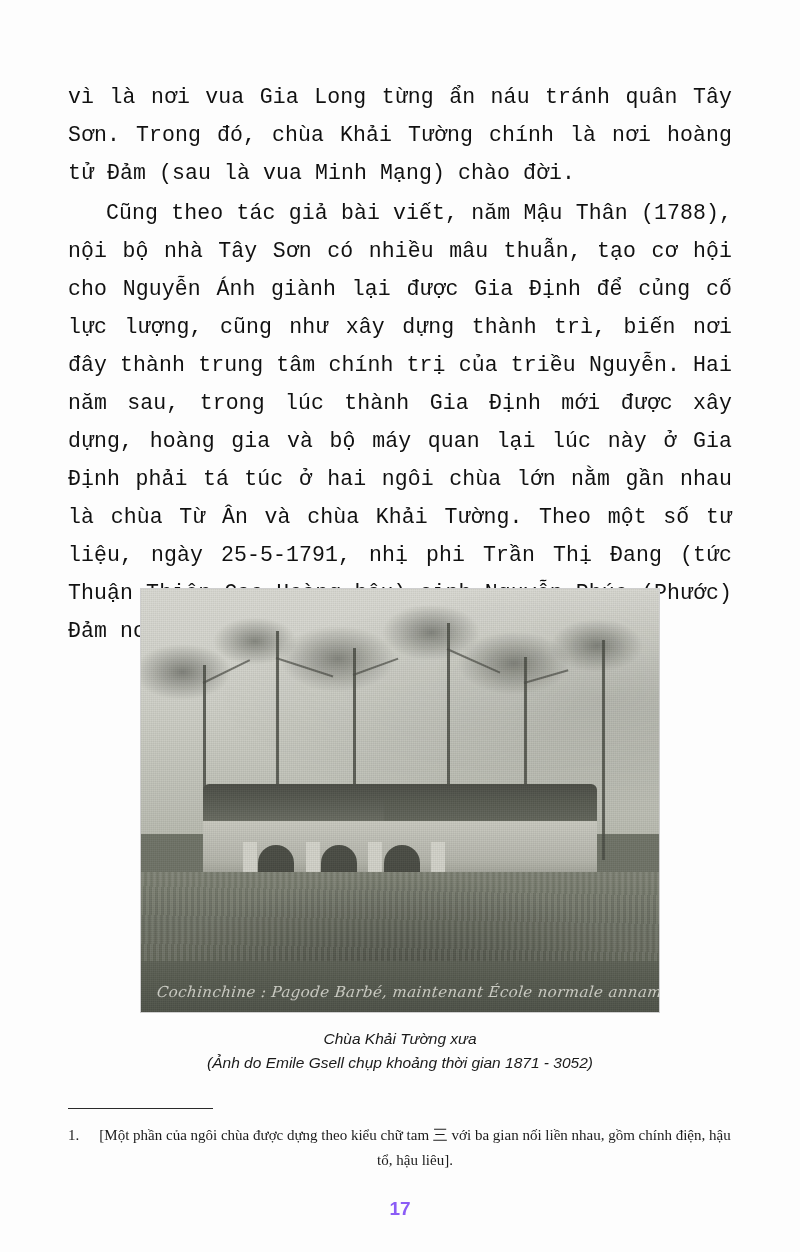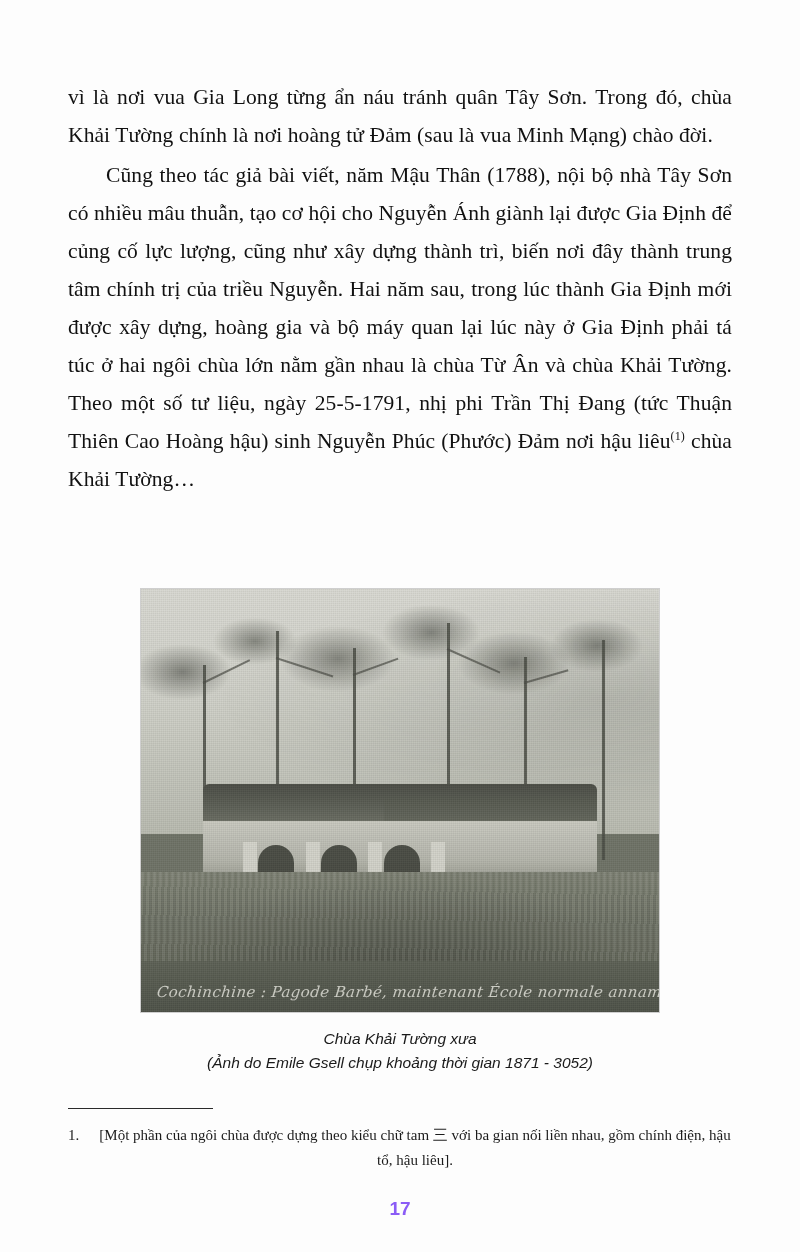--- a/index.html
+++ b/index.html
@@ -20,20 +20,21 @@
     left: 0; top: 0;
     width: 800px;
     height: 1252px;
     background: #fdfdfd;
   }
   .text-block {
     position: absolute;
     left: 68px;
     top: 78px;
     width: 664px;
+    font-family: Liberation Mono, monospace;
   }
   p.para {
     margin: 0 0 0 0;
     font-size: 21.5px;
     line-height: 38px;
     text-align: justify;
     text-justify: inter-word;
     letter-spacing: 0.1px;
   }
   p.para.indent {

